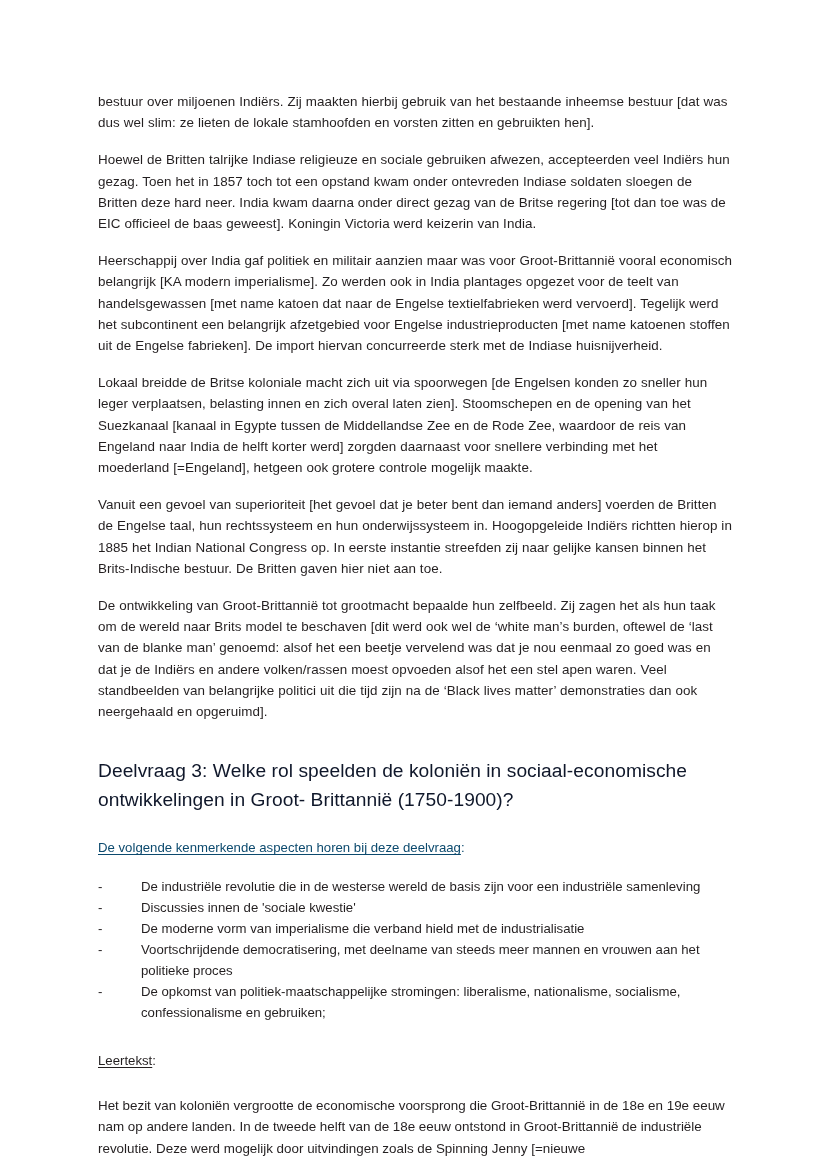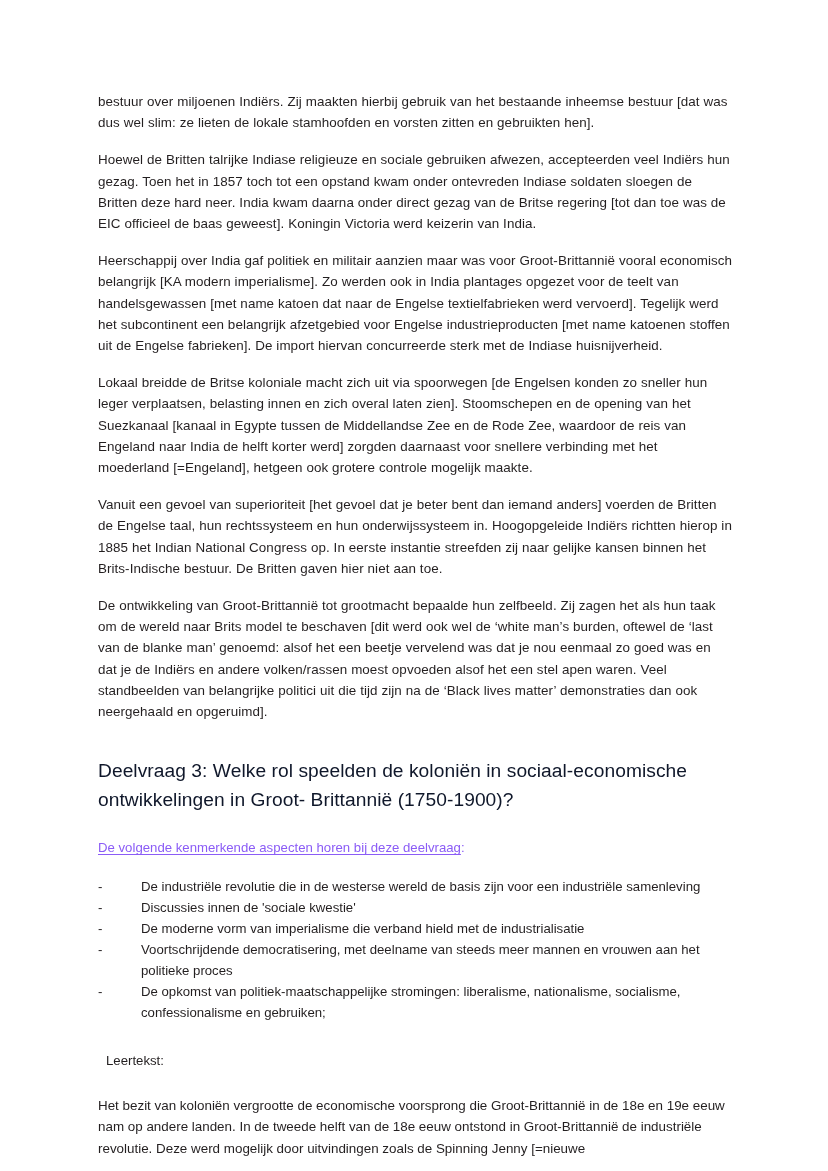--- a/index.html
+++ b/index.html
@@ -57,21 +57,21 @@
     font-weight: 400;
     line-height: 29px;
     color: #0f172a;
     letter-spacing: 0.003em;
   }
 
   .sub-underline {
     margin: 24px 0 0 0;
     font-size: 13.2px;
     line-height: 20px;
-    color: #8b5cf6;
+    color: #0c4a6e;
   }
   .sub-underline .u {
     text-decoration: underline;
     text-underline-offset: 2px;
   }
 
   ul.kenmerken {
     list-style: none;
     margin: 18px 0 0 0;
     padding: 0;
@@ -91,22 +91,22 @@
     color: #231f20;
   }
 
   .leertekst-label {
     margin: 28px 0 0 0;
     font-size: 13.2px;
     line-height: 20px;
     color: #231f20;
   }
   .leertekst-label .u {
+    text-decoration: underline;
     text-underline-offset: 2px;
-    margin-left: 8px;
   }
 
   .leertekst-body {
     margin: 24px 0 0 0;
     font-size: 13.4px;
     line-height: 21.2px;
     color: #231f20;
   }
 </style>
 </head>

